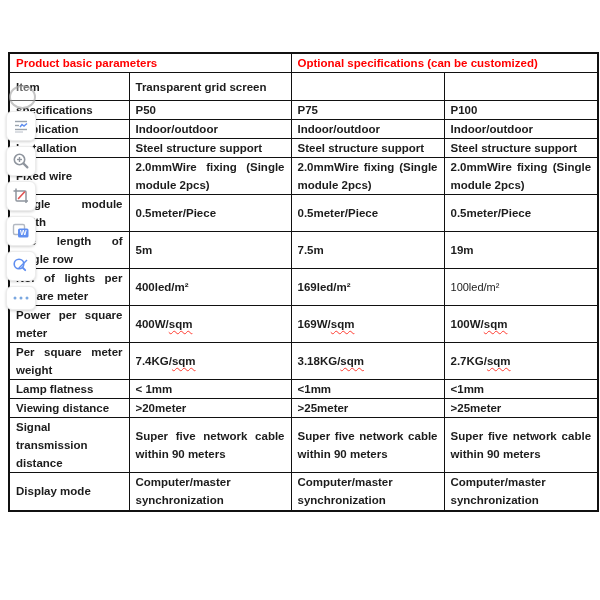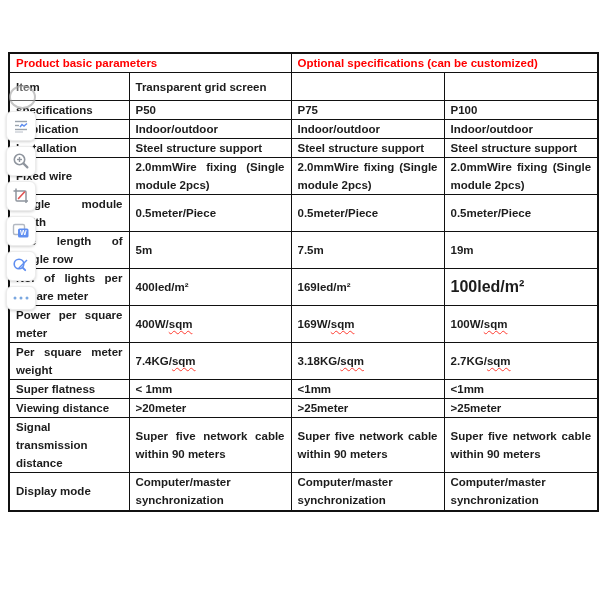--- a/index.html
+++ b/index.html
@@ -17,21 +17,21 @@
   }
   table.spec td{
     border:1px solid #111;
     padding:0 6px;
     vertical-align:middle;
     line-height:18px;
     text-align:justify;
     overflow:hidden;
   }
   td.hdr{color:#ff0000;text-align:left;}
-  td.reg{font-weight:700;font-size:16px;}
+  td.reg{font-weight:400;font-size:11px;}
   .wavy{
     text-decoration:underline;
     text-decoration-style:wavy;
     text-decoration-color:#ff3b30;
     text-decoration-thickness:1px;
     text-underline-offset:2px;
   }
 
   
   .toolbar{position:absolute;left:5px;top:85px;width:34px;z-index:5;}
@@ -134,21 +134,21 @@
     </tr>
 
     <tr style="height:37px">
       <td>Per square meter weight</td>
       <td>7.4KG/<span class="wavy">sqm</span></td>
       <td>3.18KG/<span class="wavy">sqm</span></td>
       <td>2.7KG/<span class="wavy">sqm</span></td>
     </tr>
 
     <tr style="height:18px">
-      <td>Super flatness</td>
+      <td>Lamp flatness</td>
       <td>&lt; 1mm</td>
       <td>&lt;1mm</td>
       <td>&lt;1mm</td>
     </tr>
 
     <tr style="height:18px">
       <td>Viewing distance</td>
       <td>&gt;20meter</td>
       <td>&gt;25meter</td>
       <td>&gt;25meter</td>

